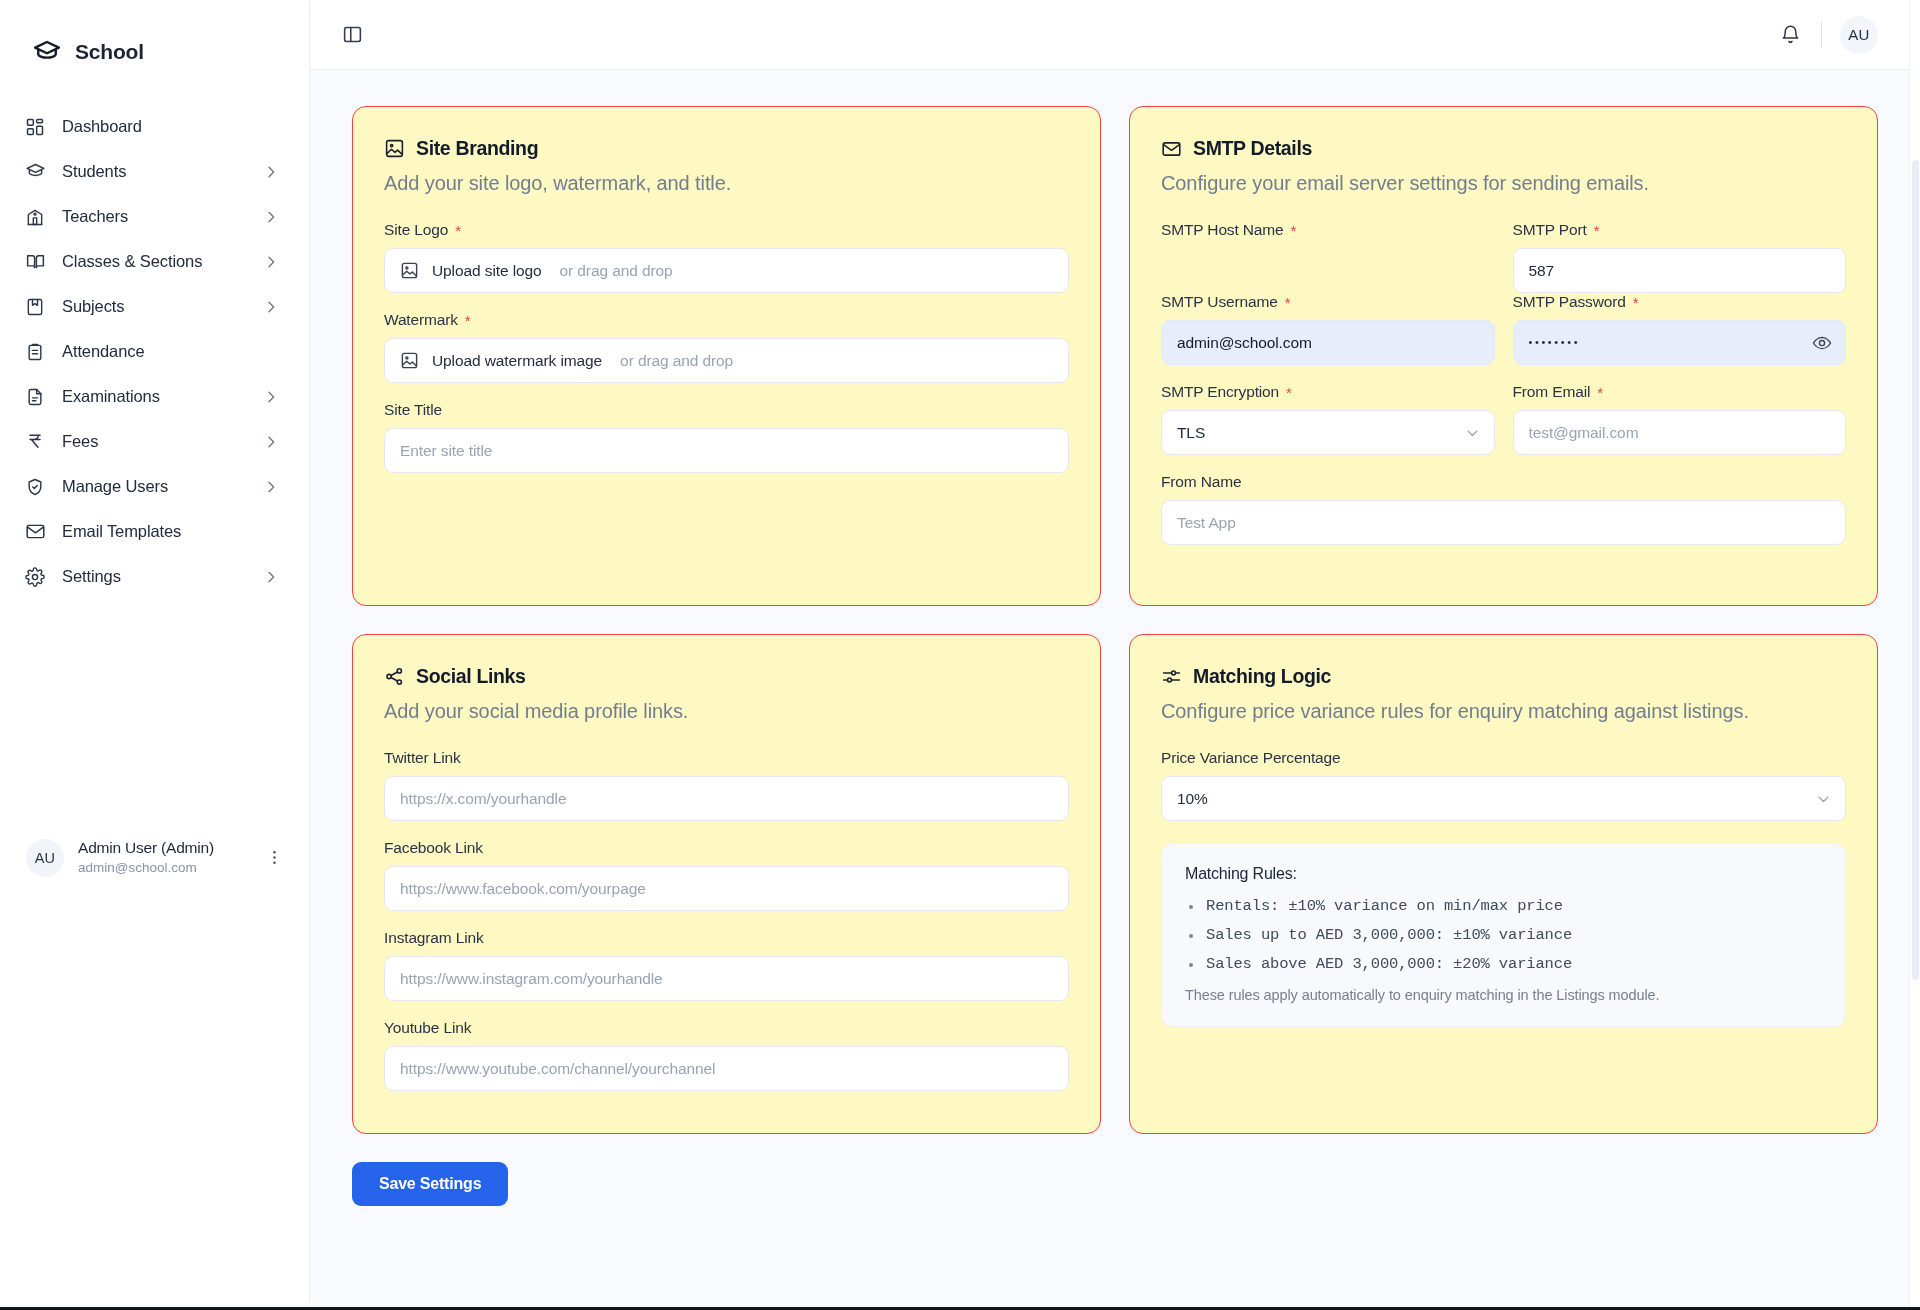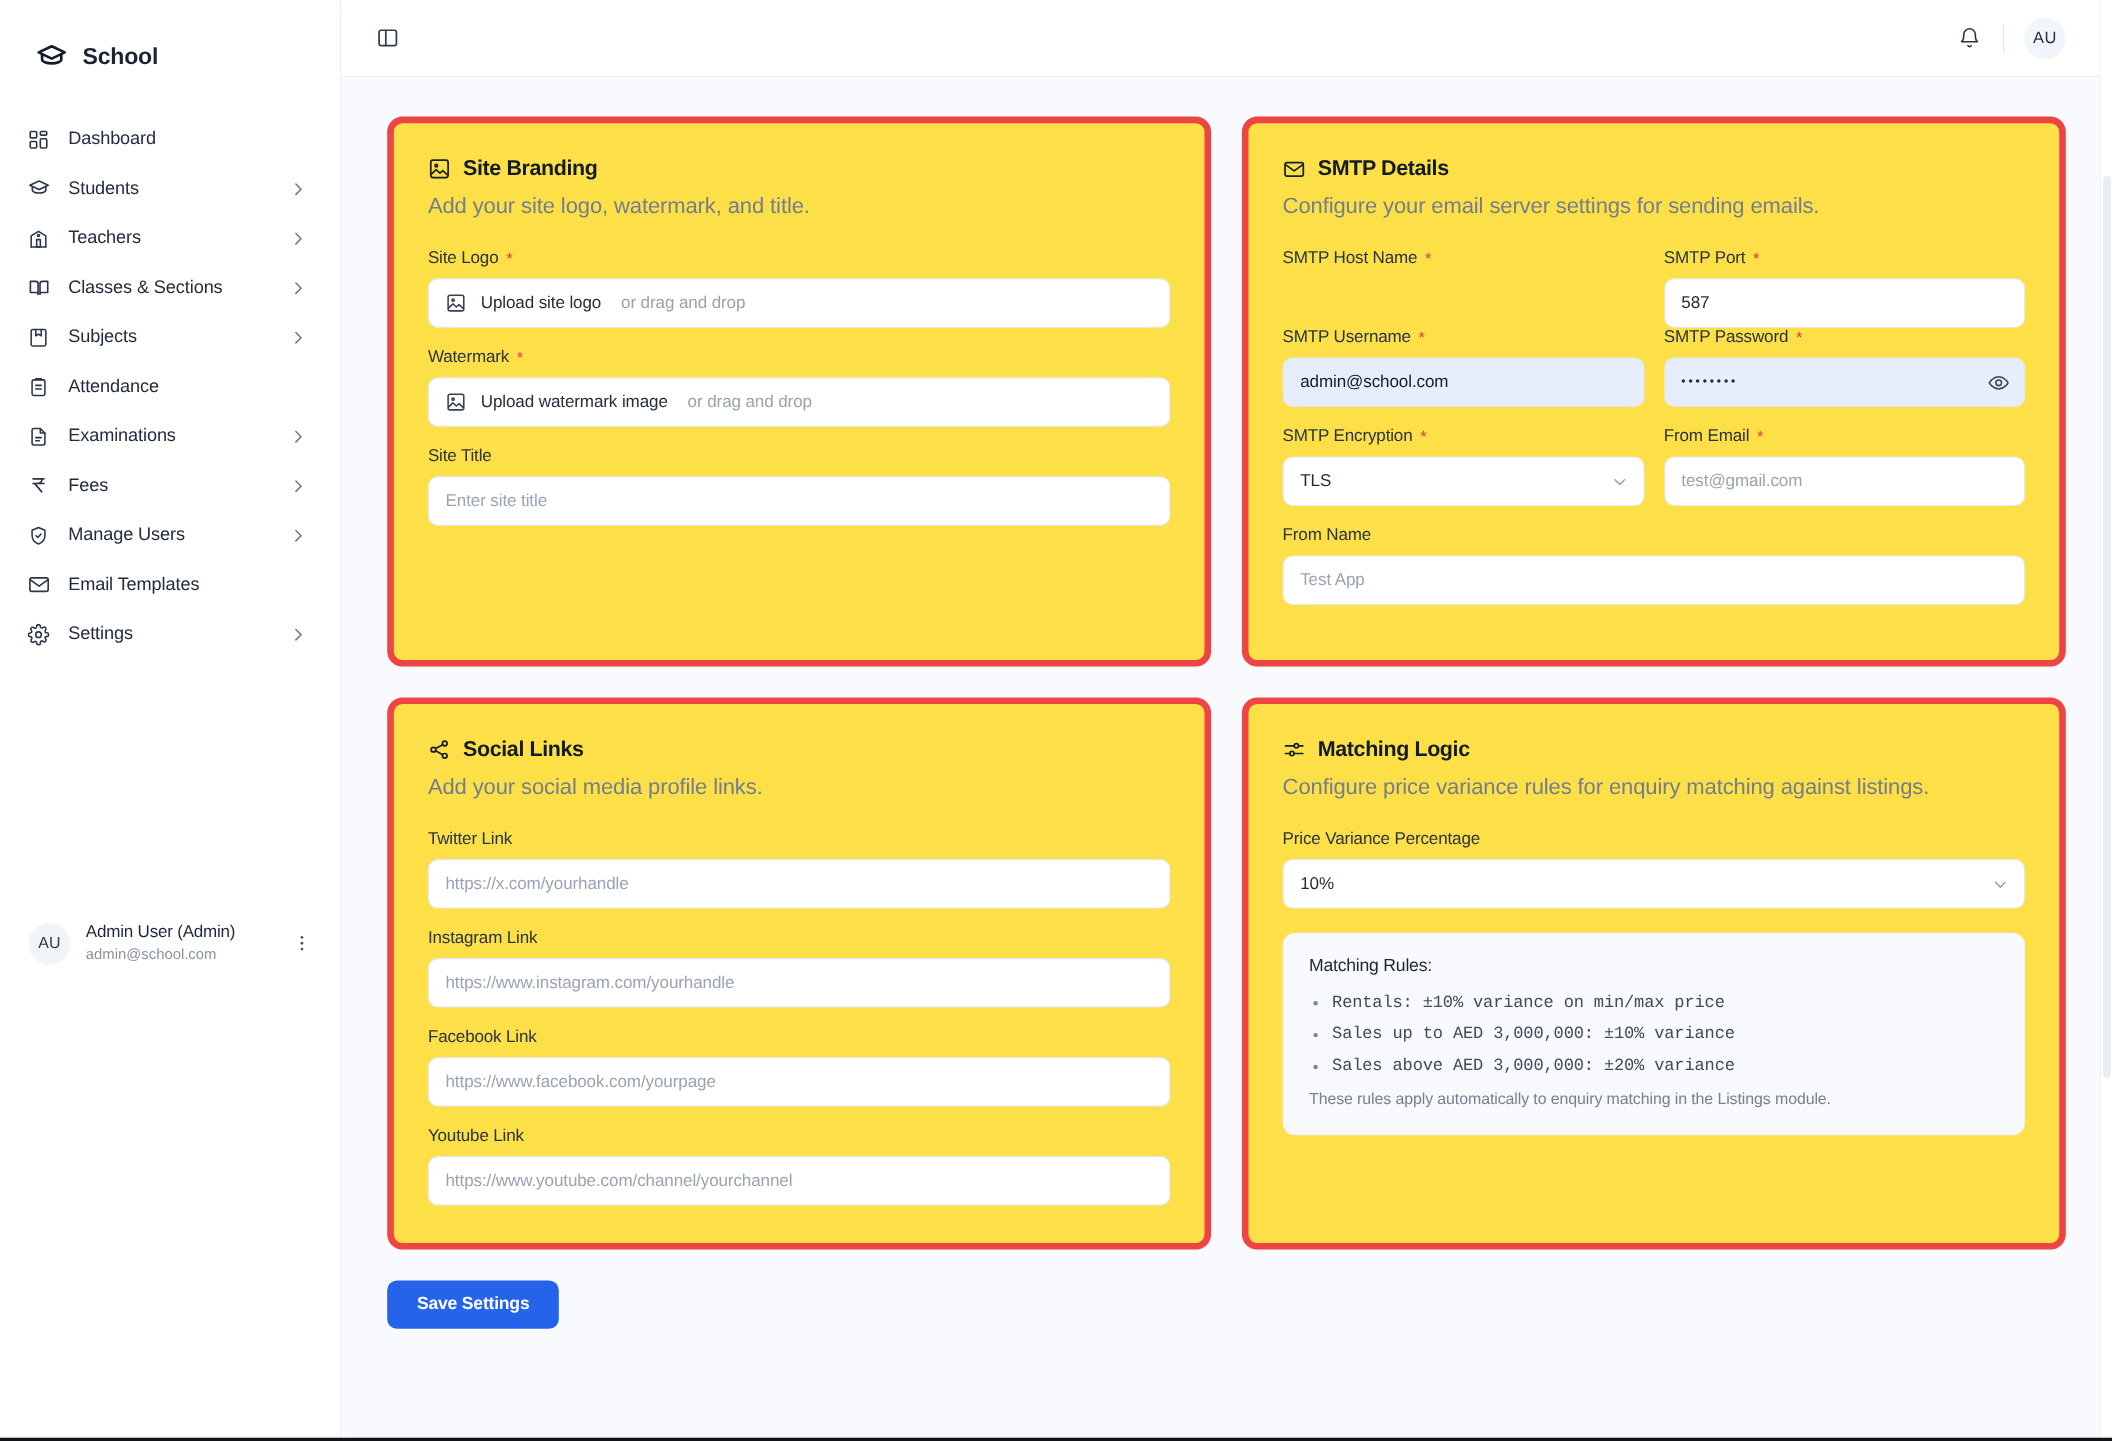--- a/index.html
+++ b/index.html
@@ -115,22 +115,22 @@
     letter-spacing: -0.6px; margin-bottom: 30px;
   }
 
   .grid {
     display: grid;
     grid-template-columns: 1fr 1fr;
     gap: 28px;
   }
 
   .card {
-    background: #fde047;
-    border: 6px solid #ef4444;
+    background: #fef9c3;
+    border: 1px solid #ef4444;
     border-radius: 14px;
     padding: 30px 31px 34px 31px;
     box-shadow: 0 1px 2px rgba(19,28,45,0.035);
   }
   .card-a { min-height: 500px; }
   .card-b { min-height: 500px; }
 
   .card-head {
     display: flex; align-items: center; gap: 11px;
     margin-bottom: 12px;
@@ -627,29 +627,29 @@
         <div class="card-sub">Add your social media profile links.</div>
 
         <div class="field">
           <div class="flabel">
             <span>Twitter Link</span>
           </div>
           <input class="inp" type="text" placeholder="https://x.com/yourhandle" style="">
         </div>
         <div class="field">
           <div class="flabel">
+            <span>Facebook Link</span>
+          </div>
+          <input class="inp" type="text" placeholder="https://www.facebook.com/yourpage" style="">
+        </div>
+        <div class="field">
+          <div class="flabel">
             <span>Instagram Link</span>
           </div>
           <input class="inp" type="text" placeholder="https://www.instagram.com/yourhandle" style="">
-        </div>
-        <div class="field">
-          <div class="flabel">
-            <span>Facebook Link</span>
-          </div>
-          <input class="inp" type="text" placeholder="https://www.facebook.com/yourpage" style="">
         </div>
         <div class="field">
           <div class="flabel">
             <span>Youtube Link</span>
           </div>
           <input class="inp" type="text" placeholder="https://www.youtube.com/channel/yourchannel" style="">
         </div>
       </div>
 
       <div class="card card-b">

